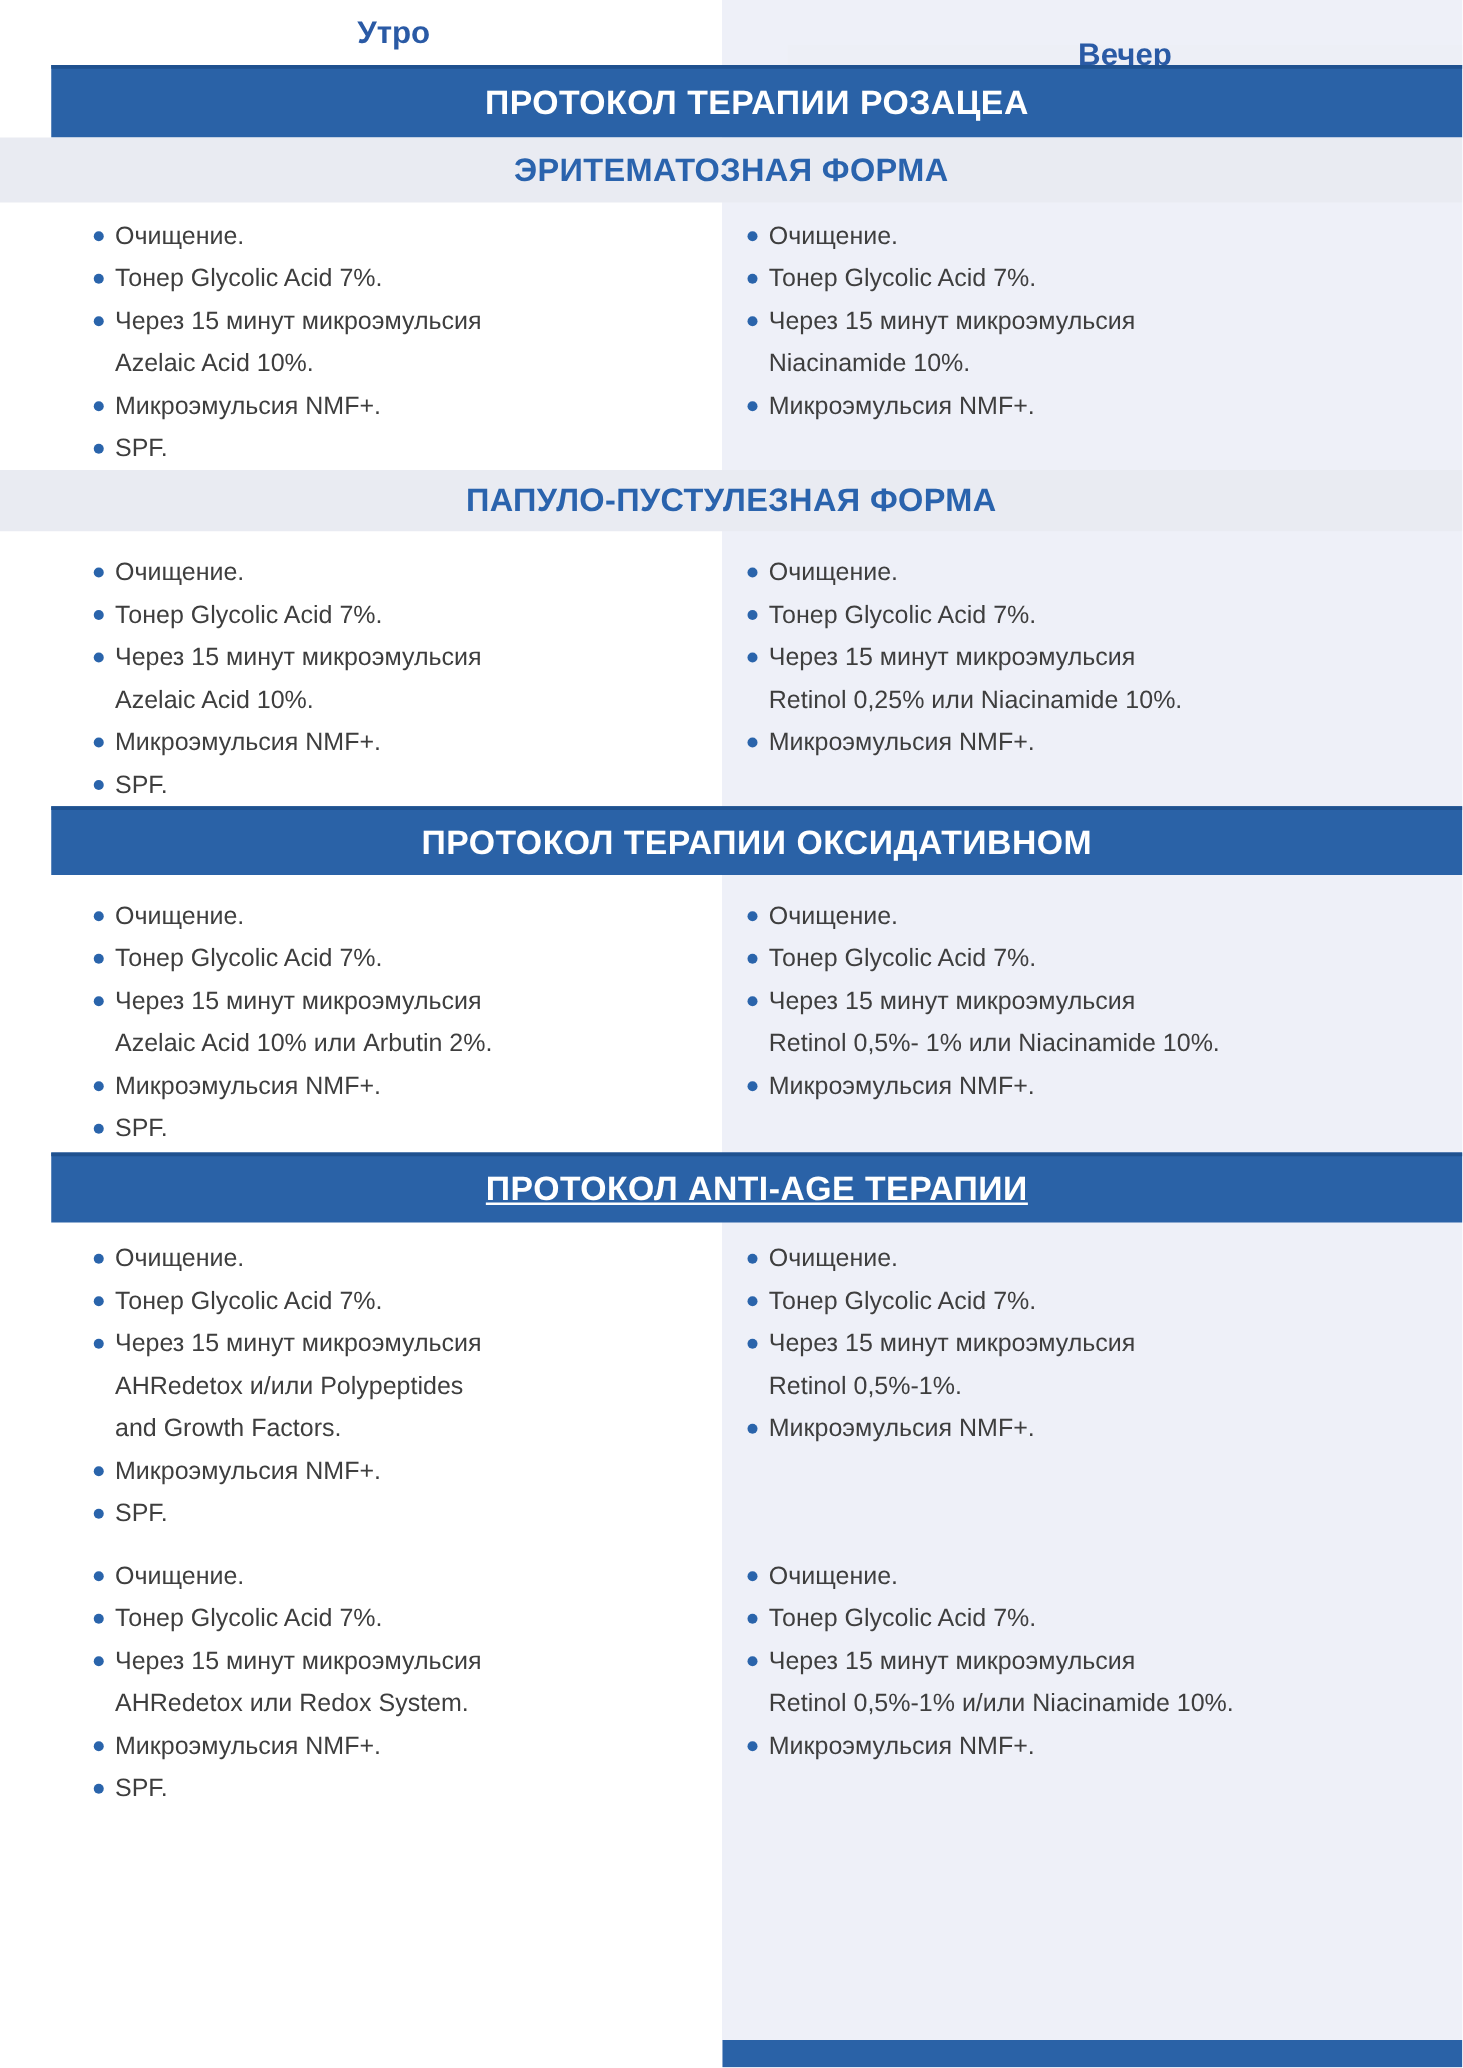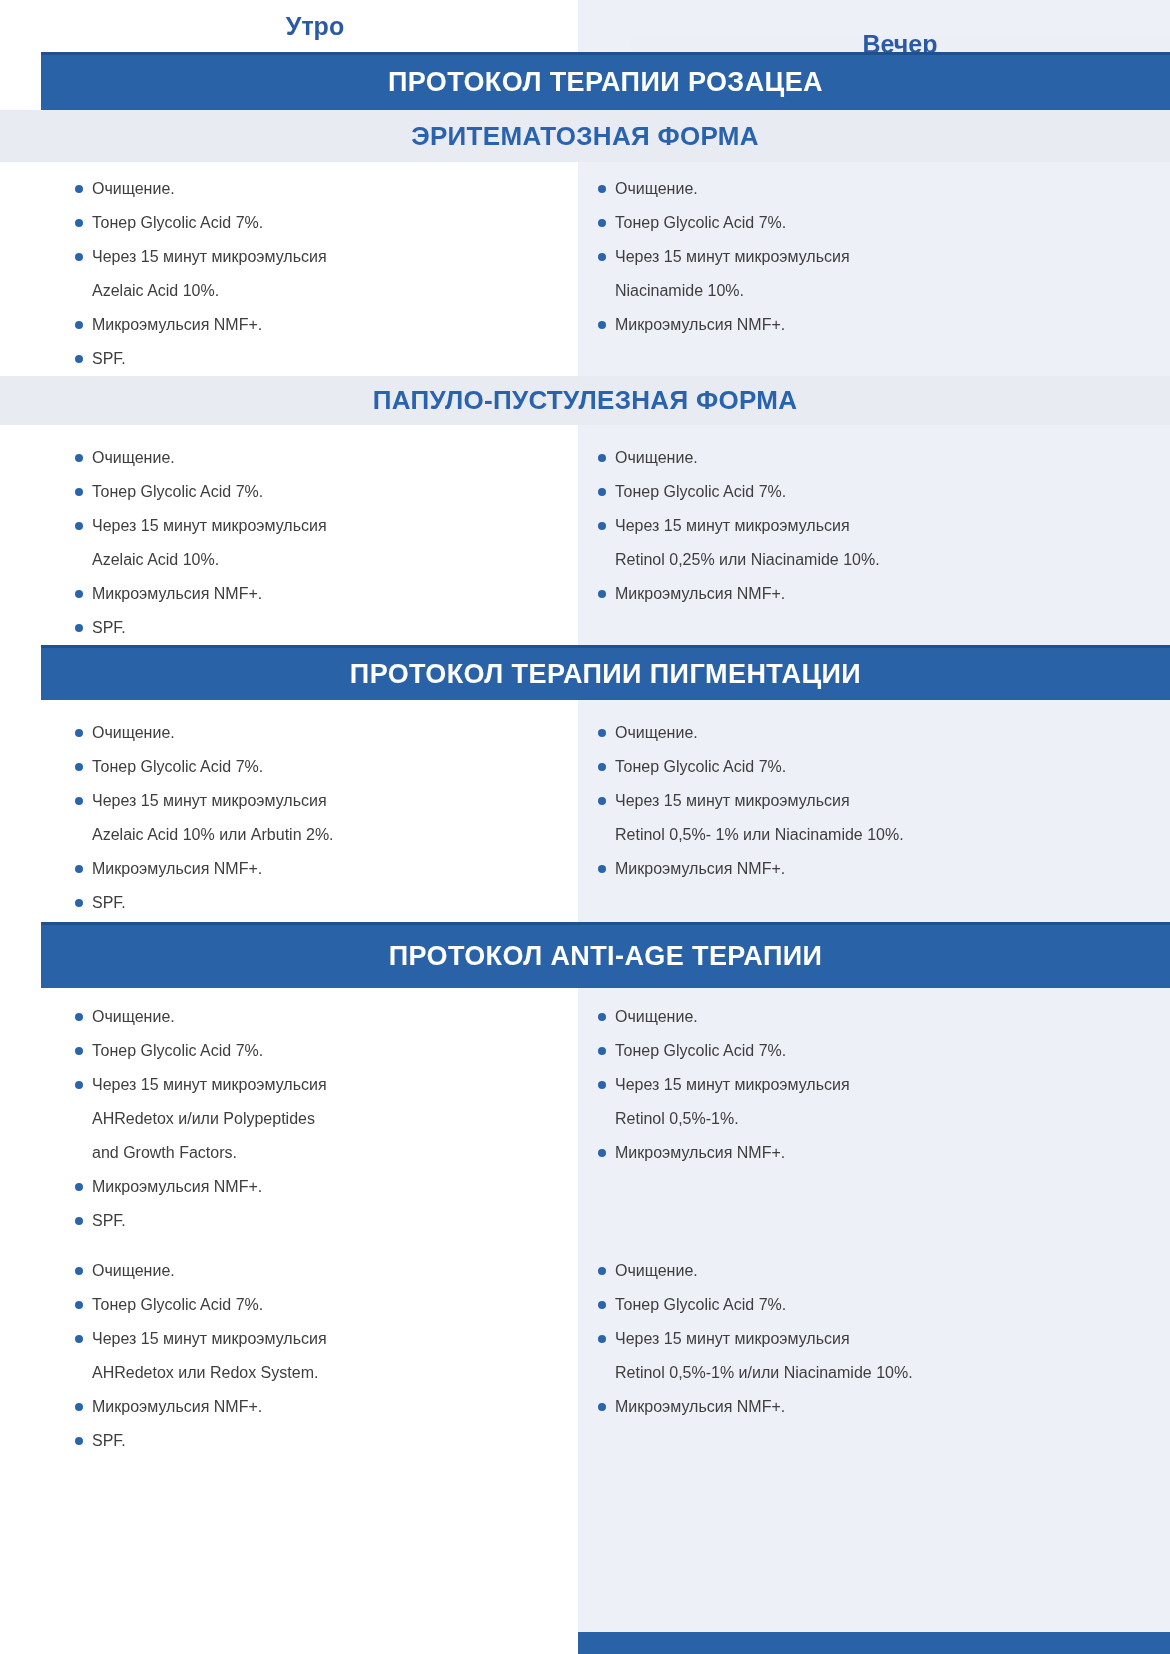--- a/index.html
+++ b/index.html
@@ -26,37 +26,37 @@
     display: flex; align-items: center; justify-content: center;
     text-align: center;
     margin-left: 41px;
   }
   .banner-light {
     flex: none; background: #e9ebf2;
     color: #2a63ad; font-weight: 700; font-size: 26px; letter-spacing: 0.3px;
     display: flex; align-items: center; justify-content: center;
     text-align: right;
   }
-  .h58 { height: 58px; } .h55 { height: 55px; } .h56 { height: 66px; }
+  .h58 { height: 58px; } .h55 { height: 55px; } .h56 { height: 56px; text-decoration: underline; }
   .h57 { height: 57px; } .h52 { height: 52px; } .h49 { height: 49px; }
 
   .lists { flex: none; display: flex; }
   .s1 { height: 214px; } .s2 { height: 220px; } .s3 { height: 222px; }
   .s4 { height: 250px; } .s5 { height: 220px; }
   .morning-col { width: 578px; padding: 10px 20px 0 75px; }
   .evening-col { width: 592px; padding: 10px 20px 0 20px; }
   .s2 .morning-col, .s2 .evening-col,
   .s3 .morning-col, .s3 .evening-col,
   .s5 .morning-col, .s5 .evening-col { padding-top: 16px; }
   .s4 .morning-col, .s4 .evening-col { padding-top: 12px; }
 
   ul.steps { list-style: none; }
   ul.steps li {
     position: relative; padding-left: 17px;
-    font-size: 16px; line-height: 34px; color: #3e3e3e;
+    font-size: 20px; line-height: 34px; color: #3e3e3e;
     white-space: pre-line;
   }
   ul.steps li::before {
     content: ""; position: absolute; left: 0; top: 13px;
     width: 8px; height: 8px; border-radius: 50%; background: #2a64ab;
   }
   .filler { flex: 1; position: relative; }
   .footer-bar {
     position: absolute; left: 578px; right: 0; bottom: 0;
     height: 22px; background: #2a62a7;
@@ -115,21 +115,21 @@
       <ul class="steps">
         <li>Очищение.</li>
         <li>Тонер Glycolic Acid 7%.</li>
         <li>Через 15 минут микроэмульсия
 Retinol 0,25% или Niacinamide 10%.</li>
         <li>Микроэмульсия NMF+.</li>
       </ul>
     </div>
   </div>
 
-  <div class="banner-dark h55">ПРОТОКОЛ ТЕРАПИИ ПИГМЕНТАЦИИ</div>
+  <div class="banner-dark h55">ПРОТОКОЛ ТЕРАПИИ ОКСИДАТИВНОМ</div>
 
   <div class="lists s3">
     <div class="morning-col">
       <ul class="steps">
         <li>Очищение.</li>
         <li>Тонер Glycolic Acid 7%.</li>
         <li>Через 15 минут микроэмульсия
 Azelaic Acid 10% или Arbutin 2%.</li>
         <li>Микроэмульсия NMF+.</li>
         <li>SPF.</li>

